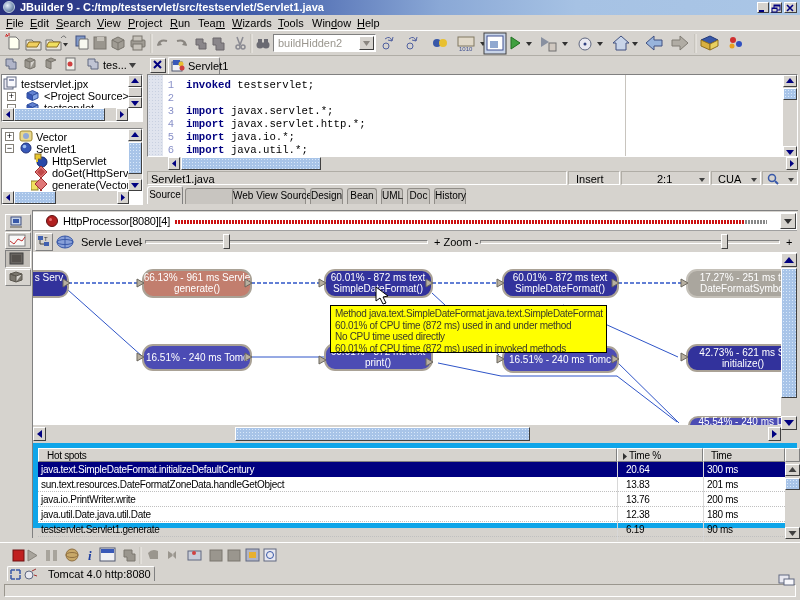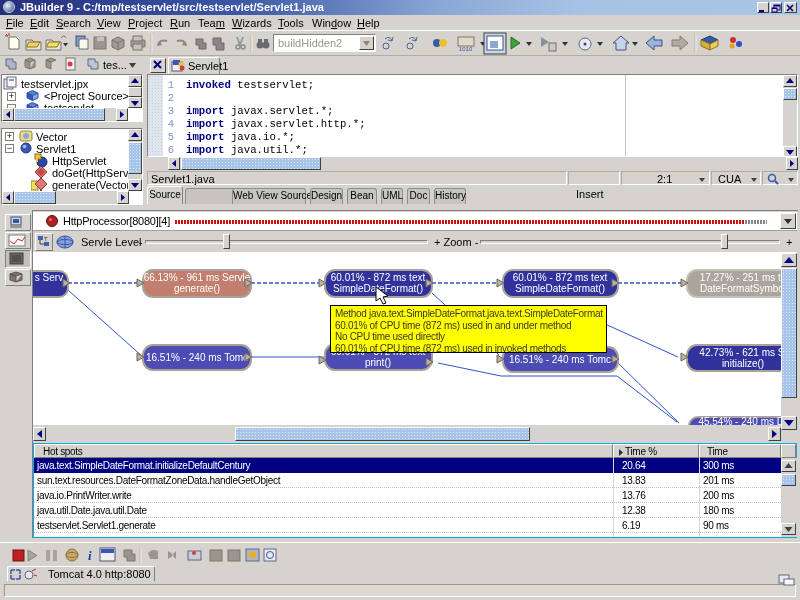--- a/index.html
+++ b/index.html
@@ -306,21 +306,21 @@
     <div class="abs btn" style="left:618px;top:0;width:12px;height:13px;"><svg width="10" height="11">
           <path d="M3 2 l4 3.5 l-4 3.5 z" fill="#000080"></path>
         </svg></div>
   </div>
 
   <div class="abs" style="left:0;top:114px;width:655px;height:16px;background:#d6d3ce;">
     <div class="abs" style="left:2px;top:1px;width:420px;height:14px;border:1px solid;border-color:#b0ada6 #fff #fff #b0ada6;">
         <span style="position:absolute;left:3px;top:1px;">Servlet1.java</span>
       </div>
     <div class="abs" style="left:423px;top:1px;width:52px;height:14px;border:1px solid;border-color:#b0ada6 #fff #fff #b0ada6;">
-        <span style="position:absolute;left:7px;top:1px;margin-top:15px;">Insert</span>
+        <span style="position:absolute;left:7px;top:1px;">Insert</span>
       </div>
     <div class="abs" style="left:476px;top:1px;width:89px;height:14px;border:1px solid;border-color:#b0ada6 #fff #fff #b0ada6;">
         <span style="position:absolute;left:35px;top:1px;">2:1</span>
         <svg class="abs" style="left:76px;top:5px;" width="9" height="6">
           <path d="M1 1 l6 0 l-3 4 z" fill="#404040"></path>
         </svg>
       </div>
     <div class="abs" style="left:566px;top:1px;width:50px;height:14px;border:1px solid;border-color:#b0ada6 #fff #fff #b0ada6;">
         <span style="position:absolute;left:6px;top:1px;">CUA</span>
         <svg class="abs" style="left:38px;top:5px;" width="9" height="6">
@@ -511,21 +511,21 @@
   <div class="abs" style="left:33px;top:220px;width:748px;height:14px;background:#d6d3ce;">
     <div class="abs btn" style="left:0;top:0;width:13px;height:14px;"><svg width="11" height="12">
           <path d="M8 2 l-5 4 l5 4 z" fill="#000080"></path>
         </svg></div>
     <div class="abs btn" style="left:202px;top:0;width:295px;height:14px;background:#a8c4e8;background-image:radial-gradient(#d8e8fa 22%,rgba(0,0,0,0) 24%);background-size:3px 3px;"></div>
     <div class="abs btn" style="left:735px;top:0;width:13px;height:14px;"><svg width="11" height="12">
           <path d="M3 2 l5 4 l-5 4 z" fill="#000080"></path>
         </svg></div>
   </div>
 
-  <div class="abs" style="left:33px;top:236px;width:764px;height:95px;background:#fff;border:1px solid #0ea5e9;font-size:10px;letter-spacing:-0.3px;">
+  <div class="abs" style="left:33px;top:236px;width:764px;height:85px;background:#fff;border:5px solid #0ea5e9;font-size:10px;letter-spacing:-0.3px;">
     <div class="abs" style="left:0;top:0;width:762px;height:14px;background:#d6d3ce;">
       <div class="abs raised" style="left:0;top:0;width:579px;height:14px;">
           <span style="position:absolute;left:8px;top:1px;">Hot spots</span>
         </div>
       <div class="abs raised" style="left:579px;top:0;width:86px;height:14px;">
           <svg style="position:absolute;left:3px;top:3px;" width="8" height="8">
             <path d="M2 1 l4 3.5 l-4 3.5 z" fill="#303030"></path>
           </svg>
           <span style="position:absolute;left:11px;top:1px;">Time %</span>
         </div>

